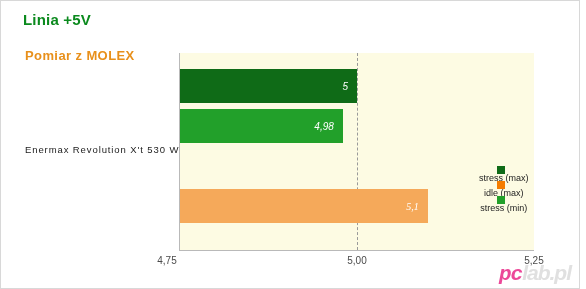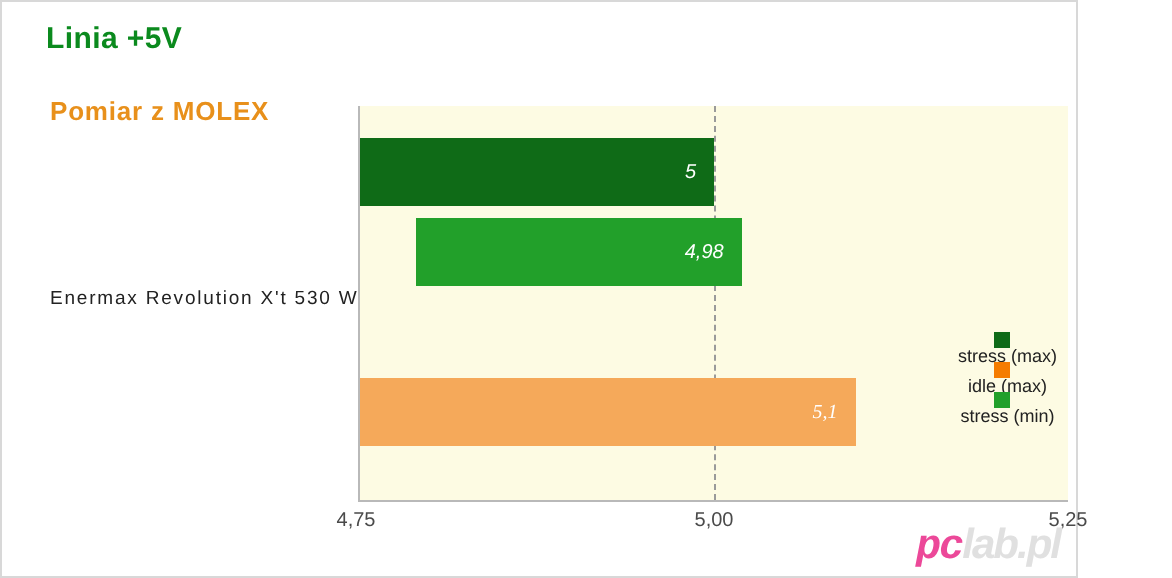--- a/index.html
+++ b/index.html
@@ -8,21 +8,21 @@
   }
   body {
     width: 586px;
     height: 289px;
     background: #ffffff;
     font-family: "Liberation Sans", sans-serif;
     overflow: hidden;
   }
   #chart-root {
     position: relative;
-    width: 539px;
+    width: 580px;
     height: 289px;
     background: #ffffff;
     box-sizing: border-box;
     border: 1px solid #d8d8d8;
   }
   .title {
     position: absolute;
     left: 22px;
     top: 10px;
     font-size: 15px;
@@ -151,30 +151,30 @@
 
   <div class="cat-label">Enermax Revolution X't 530 W</div>
 
   <div class="plot">
     <div class="gridline" style="left:50%;"></div>
 
     <div class="bars">
       <div class="bar b0" style="width:50%;">
         <span class="val">5</span>
       </div>
-      <div class="bar b1" style="width:46%;margin-left:28px;">
+      <div class="bar b1" style="width:46%;">
         <span class="val">4,98</span>
       </div>
       <div class="bar b3" style="width:70%;">
         <span class="val">5,1</span>
       </div>
     </div>
   </div>
 
-  <div class="xtick" style="left:177px;">4,75</div>
+  <div class="xtick" style="left:166px;">4,75</div>
   <div class="xtick" style="left:356px;">5,00</div>
   <div class="xtick" style="left:533px;">5,25</div>
 
   <div class="legend">
     <div class="legend-item">
       <span class="swatch" style="background:#0f6b17;"></span>
       <span class="legend-label">stress (max)</span>
     </div>
     <div class="legend-item">
       <span class="swatch" style="background:#f57c00;"></span>

